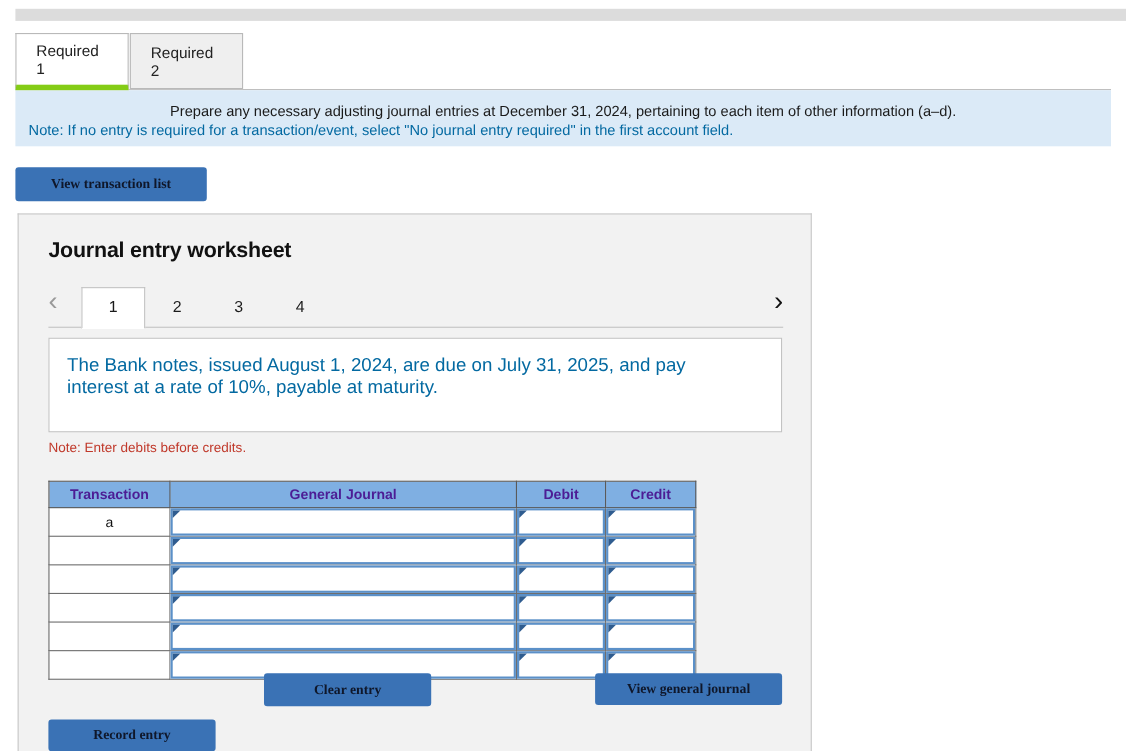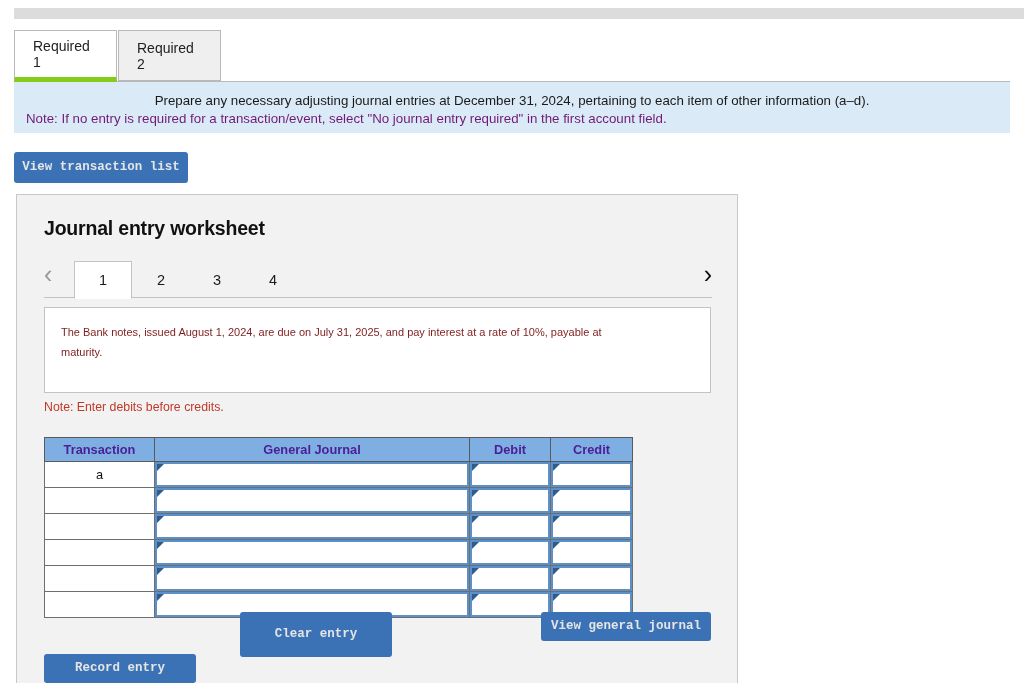--- a/index.html
+++ b/index.html
@@ -65,32 +65,32 @@
   }
   .instr-line {
     font-size: 13.3px;
     color: #1a1a1a;
     line-height: 18px;
     white-space: nowrap;
     text-align: center;
   }
   .instr-note {
     font-size: 13.3px;
-    color: #701a75;
+    color: #0369a1;
     line-height: 18px;
     white-space: nowrap;
   }
 
   
   .btn {
     background: #3a72b5;
-    color: #e5e5e5;
+    color: #0f172a;
     border: none;
     border-radius: 3px;
-    font-family: Liberation Mono, monospace;
+    font-family: Liberation Serif, serif;
     font-size: 12.5px;
     font-weight: bold;
     cursor: pointer;
     text-align: center;
     line-height: 1;
     padding: 0;
   }
   #view-transaction-list {
     position: absolute;
     left: 14px; top: 152px;
@@ -168,22 +168,22 @@
   
   .descbox {
     position: absolute;
     left: 27px; top: 112px;
     width: 667px; height: 86px;
     background: #ffffff;
     border: 1px solid #c3c3c3;
     padding: 14px 16px;
   }
   .desc-text {
-    font-size: 11px;
-    color: #7f1d1d;
+    font-size: 17px;
+    color: #0369a1;
     line-height: 20px;
     max-width: 565px;
   }
 
   .debits-note {
     position: absolute;
     left: 27px; top: 205px;
     font-size: 12.3px;
     color: #c0392b;
   }
@@ -235,21 +235,21 @@
     content: "";
     position: absolute;
     left: 0; top: 0;
     width: 0; height: 0;
     border-top: 7px solid #2f5c8f;
     border-right: 7px solid transparent;
   }
 
   
   #record-entry      { position: absolute; left: 27px;  top: 417px; width: 152px; height: 29px; margin-top: 42px; }
-  #clear-entry       { position: absolute; left: 223px; top: 417px; width: 152px; height: 45px; }
+  #clear-entry       { position: absolute; left: 223px; top: 417px; width: 152px; height: 30px; }
   #view-general-journal { position: absolute; left: 524px; top: 417px; width: 170px; height: 29px; }
 </style>
 </head>
 <body>
 
 <div class="top-strip"></div>
 
 <div class="tabbar">
   <div class="tab active" id="tab0">
     <span>Required 1</span>

